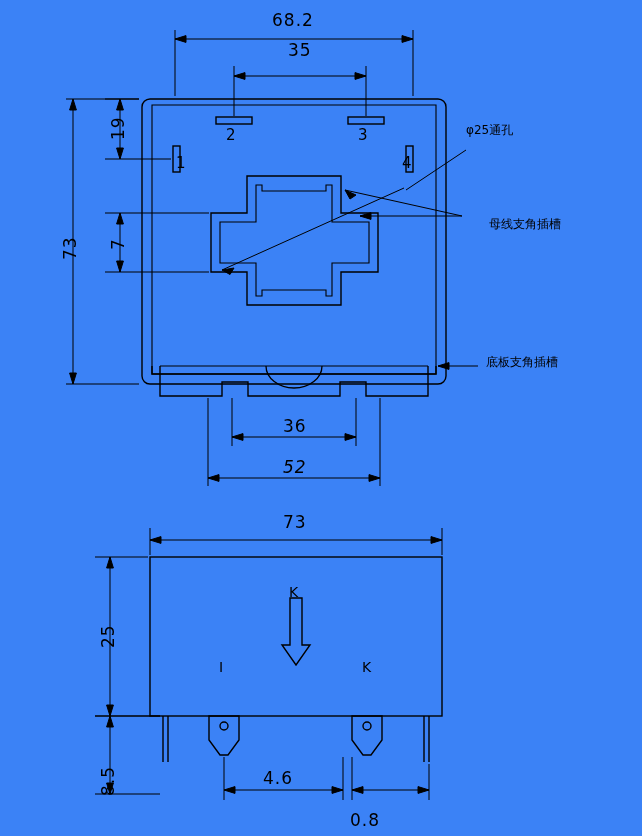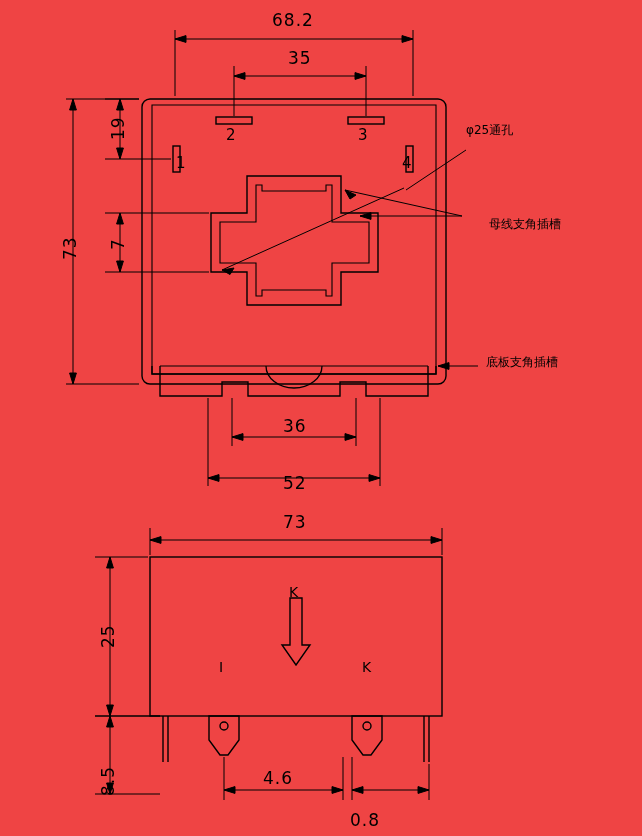--- a/index.html
+++ b/index.html
@@ -7,21 +7,21 @@
     padding: 0;
     background: #ffffff;
   }
   body {
     font-family: "DejaVu Sans", sans-serif;
   }
   #sheet {
     position: relative;
     width: 642px;
     height: 836px;
-    background: #ef4444;
+    background: #3b82f6;
     overflow: hidden;
   }
   #sheet svg {
     position: absolute;
     left: 0;
     top: 0;
   }
   .lbl {
     position: absolute;
     white-space: nowrap;
@@ -214,26 +214,26 @@
       <line x1="352" y1="757" x2="352" y2="800"></line>
       <line x1="429" y1="764" x2="429" y2="800"></line>
       <line x1="352" y1="790" x2="429" y2="790"></line>
       <path d="M352,790 L363,786.6 L363,793.4 Z" fill="#000"></path>
       <path d="M429,790 L418,786.6 L418,793.4 Z" fill="#000"></path>
     </g>
 
   </svg>
 
   <div class="lbl dim" style="left:272px; top:12px;">68.2</div>
-  <div class="lbl dim" style="left:288px; top:50px;">35</div>
+  <div class="lbl dim" style="left:288px; top:42px;">35</div>
   <div class="lbl dimv" style="left:62px; top:260px; transform: rotate(-90deg);">73</div>
   <div class="lbl dimv" style="left:110px; top:140px; transform: rotate(-90deg);">19</div>
   <div class="lbl dimv" style="left:110px; top:250px; transform: rotate(-90deg);">7</div>
   <div class="lbl dim" style="left:283px; top:418px;">36</div>
-  <div class="lbl dim" style="left:283px; top:475px;">52</div>
+  <div class="lbl dim" style="left:283px; top:459px;font-style:italic;">52</div>
 
   <div class="lbl pin" style="left:176px; top:156px;">1</div>
   <div class="lbl pin" style="left:226px; top:128px;">2</div>
   <div class="lbl pin" style="left:358px; top:128px;">3</div>
   <div class="lbl pin" style="left:402px; top:156px;">4</div>
 
   <div class="lbl note" style="left:466px; top:124px;">φ25通孔</div>
   <div class="lbl note" style="left:489px; top:206px;margin-top:12px;">母线支角插槽</div>
   <div class="lbl note" style="left:486px; top:356px;text-align:center;">底板支角插槽</div>
 

